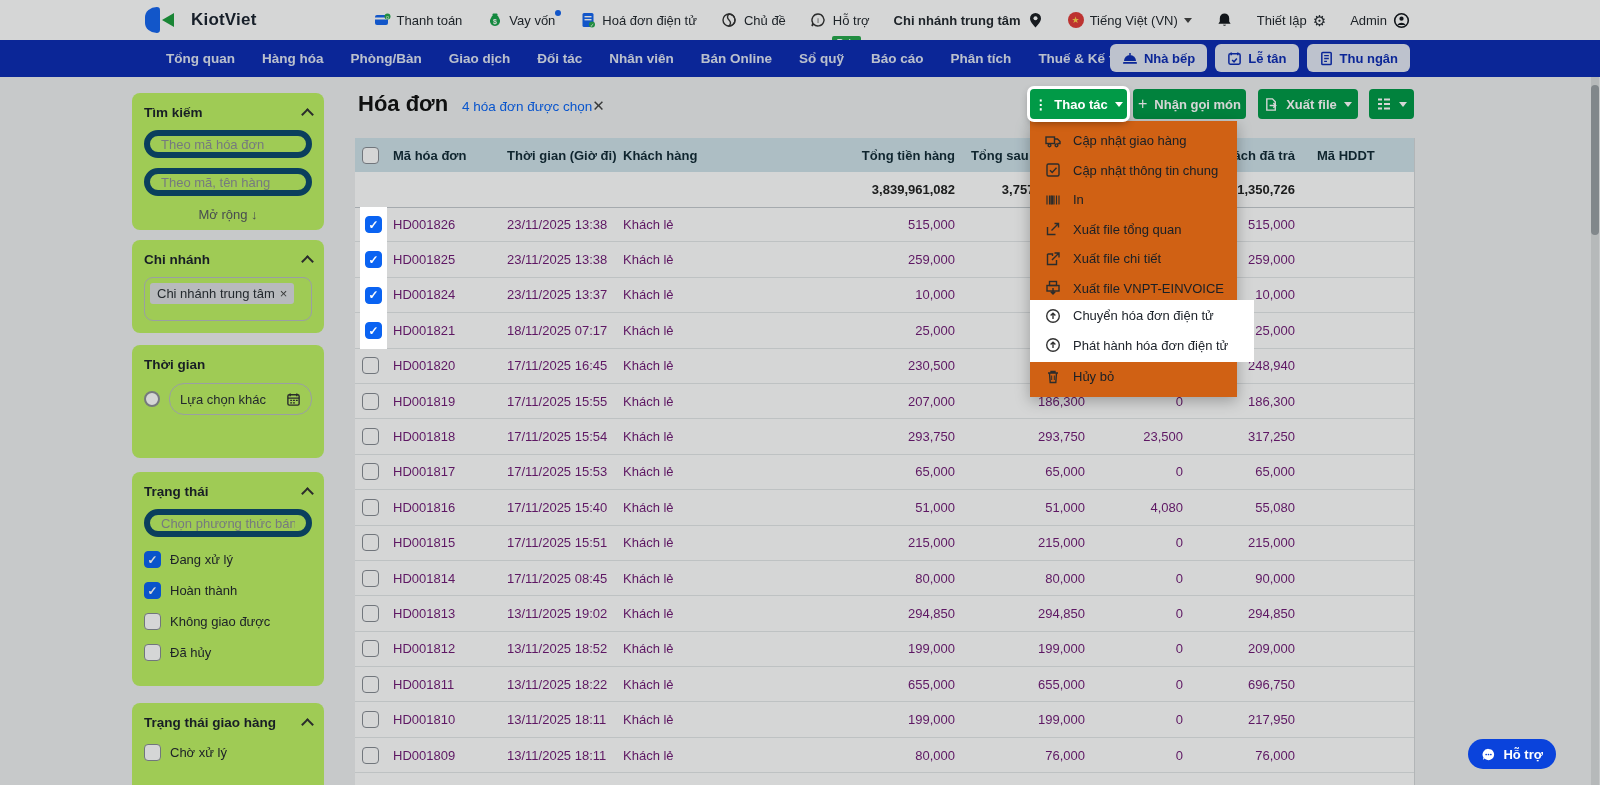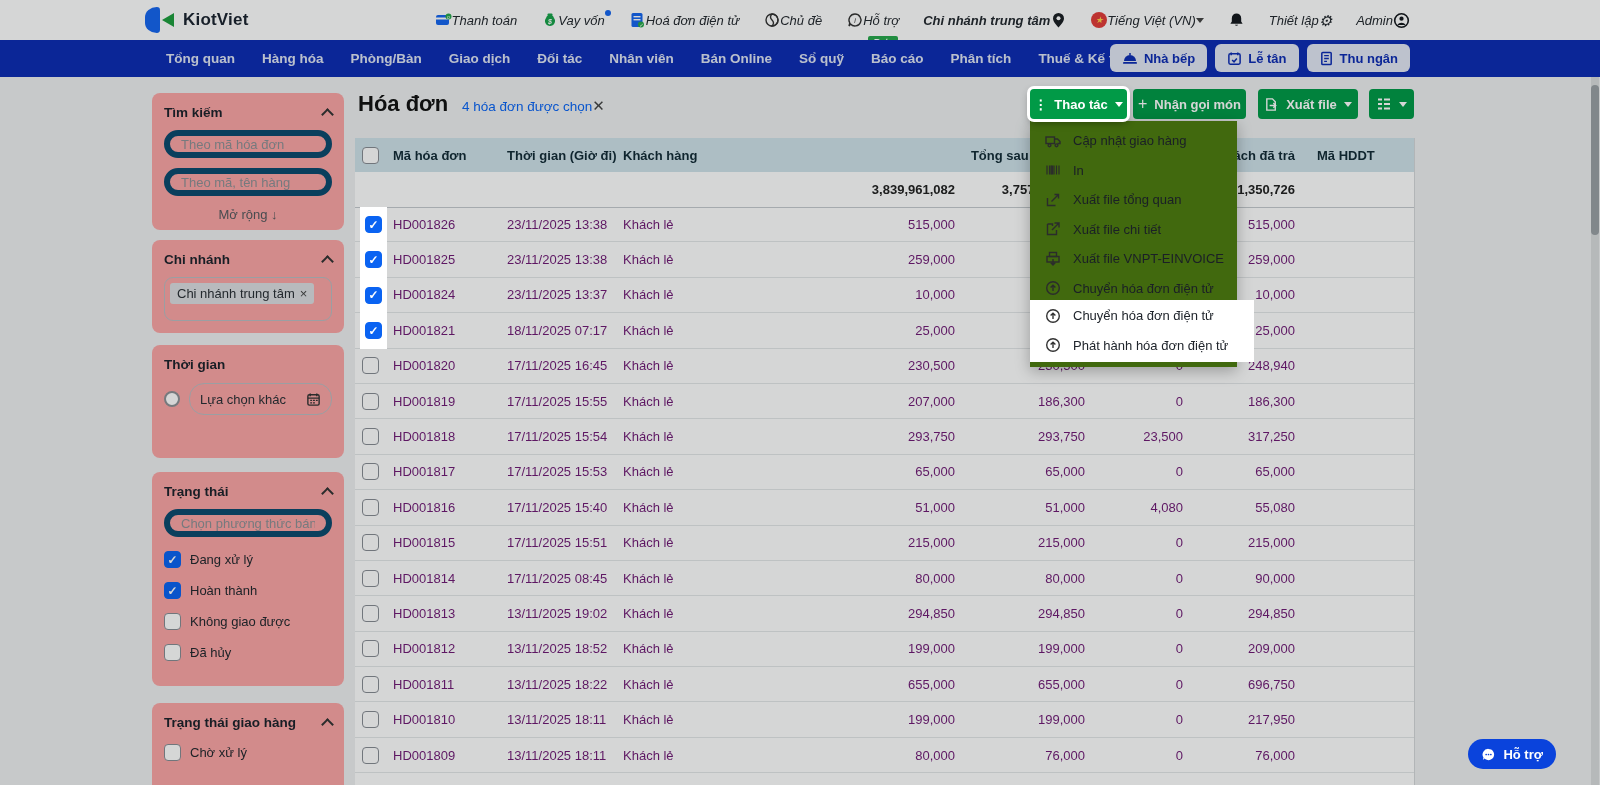--- a/index.html
+++ b/index.html
@@ -2,47 +2,47 @@
 <html><head>
 <meta charset="utf-8">
 <style>
   html,body{margin:0;padding:0;}
   body{width:1600px;height:785px;position:relative;overflow:hidden;
        background:#eef0f1;font-family:"Liberation Sans",sans-serif;
        -webkit-font-smoothing:antialiased;color:#222;}
   
   .topbar{position:absolute;top:0;left:0;right:0;height:40px;background:#fff;
           display:flex;align-items:center;padding:0 190px 0 145px;box-sizing:border-box;z-index:5;}
-  .logo{display:flex;align-items:center;gap:8px;margin-right:40px;cursor:pointer;}
+  .logo{display:flex;align-items:center;gap:16px;margin-right:40px;cursor:pointer;}
   .logo-mark{position:relative;width:30px;height:26px;display:inline-block;}
   .logo-blue{position:absolute;left:0;top:0;width:15px;height:26px;background:#1565f0;
              border-radius:15px 4px 4px 15px / 13px 4px 4px 13px;}
   .logo-green{position:absolute;left:17px;top:6px;width:0;height:0;
              border-top:7px solid transparent;border-bottom:7px solid transparent;border-right:12px solid #1e9e3e;}
   .logo-text{font-size:17px;font-weight:bold;color:#1b2430;letter-spacing:.2px;}
   .topbar-right{display:flex;align-items:center;gap:24px;margin-left:auto;font-size:13px;color:#24292f;}
-  .tb-item{display:flex;align-items:center;cursor:pointer;position:relative;white-space:nowrap;font-style:italic;}
+  .tb-item{display:flex;align-items:center;gap:6px;cursor:pointer;position:relative;white-space:nowrap;}
   .tb-ic{display:inline-flex;width:17px;height:17px;align-items:center;justify-content:center;}
   .beta{position:absolute;left:22px;top:24px;background:#27a84c;color:#fff;font-size:9px;
         padding:1px 5px;border-radius:2px;font-weight:bold;}
   .notif-dot{position:absolute;right:-6px;top:-3px;width:6px;height:6px;border-radius:50%;background:#1565f0;}
   .flag{width:16px;height:16px;border-radius:50%;background:#e23c39;color:#ffd24a;font-size:9px;
         display:inline-flex;align-items:center;justify-content:center;}
   .tb-caret{width:0;height:0;border:4px solid transparent;border-top:5px solid #444;margin-top:4px;}
   .gear{font-size:15px;line-height:1;}
   .branch{font-weight:bold;}
   
   .nav{position:absolute;top:40px;left:0;right:0;height:37px;background:#0d2cb4;display:flex;
        align-items:center;padding-left:166px;gap:27px;box-sizing:border-box;z-index:5;}
   .nav-item{color:#dfe5f4;font-size:13.5px;font-weight:bold;cursor:pointer;white-space:nowrap;}
   .nav-quick{position:absolute;right:190px;top:4px;display:flex;gap:8px;}
   .qbtn{height:28px;background:#e2e7f4;border-radius:6px;color:#0d2cb4;font-size:13px;font-weight:bold;
         display:flex;align-items:center;gap:6px;padding:0 12px;cursor:pointer;}
   
-  .card{position:absolute;left:152px;width:192px;background:#fca5a5;border-radius:8px;
+  .card{position:absolute;left:132px;width:192px;background:#bef264;border-radius:8px;
         box-sizing:border-box;padding:12px 12px;}
   .card-title{display:flex;justify-content:space-between;align-items:center;font-size:13.5px;font-weight:bold;color:#1c222b;}
   .chev-up{width:7px;height:7px;border-left:2px solid #333;border-top:2px solid #333;
            transform:rotate(45deg);margin-top:3px;cursor:pointer;}
   .pill{width:100%;box-sizing:border-box;height:28px;border:6px solid #0c4a6e;border-radius:15px;
         background:transparent;font-size:13px;color:#333;padding:0 11px;margin-top:10px;outline:none;
         font-family:"Liberation Sans",sans-serif;}
   .pill::placeholder{color:#8d9196;}
   .expand{ text-align:center;color:#55595e;font-size:13px;margin-top:11px;cursor:pointer;}
   .tagbox{border:1px solid #b9bdc2;border-radius:9px;min-height:44px;margin-top:10px;padding:5px;box-sizing:border-box;}
@@ -90,21 +90,21 @@
   .c-cb{left:0;width:30px;justify-content:center;}
   .c-code{left:38px;width:110px;}
   .c-time{left:152px;width:112px;}
   .c-cust{left:268px;width:160px;}
   .c-total{left:430px;width:170px;justify-content:flex-end;}
   .c-after{left:610px;width:120px;justify-content:flex-end;}
   .c-fee{left:740px;width:88px;justify-content:flex-end;}
   .c-paid{left:838px;width:102px;justify-content:flex-end;}
   .c-ehddt{left:962px;width:90px;}
   
-  .menu{position:absolute;left:1030px;top:121px;width:207px;background:#4d7c0f;z-index:40;
+  .menu{position:absolute;left:1030px;top:121px;width:207px;background:#f97316;z-index:40;
         box-shadow:0 4px 14px rgba(0,0,0,.28);padding:5px 0;box-sizing:border-box;}
   .menu-item{height:29.5px;display:flex;align-items:center;gap:12px;padding:0 14px;font-size:13px;
         color:#20252c;cursor:pointer;white-space:nowrap;}
   .mi-ic{width:17px;height:17px;display:inline-flex;align-items:center;justify-content:center;color:#333;flex:none;}
   #menu-spotlight{position:absolute;left:1030px;top:300px;width:224px;height:62px;background:#fff;
         z-index:60;padding:1px 0;box-sizing:border-box;}
   
   #cb-band{position:absolute;left:360px;top:207px;width:27px;height:142px;background:#fff;z-index:60;}
   #cb-band .checkbox{position:absolute;left:5px;}
   
@@ -382,20 +382,21 @@
 </div>
 
 <div class="table">
   <div class="thead" id="thead">
       <div class="cell c-cb">
         <span class="checkbox"></span>
       </div>
       <div class="cell c-code">Mã hóa đơn</div>
       <div class="cell c-time">Thời gian (Giờ đi)</div>
       <div class="cell c-cust">Khách hàng</div>
+      <div class="cell c-total">Tổng tiền hàng</div>
       <div class="cell c-after">Tổng sau giảm giá</div>
       <div class="cell c-fee"></div>
       <div class="cell c-paid">Khách đã trả</div>
       <div class="cell c-ehddt">Mã HDDT</div>
     </div>
   <div class="tsummary" id="tsummary">
       <div class="cell c-total">3,839,961,082</div>
       <div class="cell c-after">3,757,086,254</div>
       <div class="cell c-fee"></div>
       <div class="cell c-paid">3,881,350,726</div>
@@ -616,20 +617,29 @@
     <div class="menu-item">
       <span class="mi-ic">
         <svg width="16" height="16" viewBox="0 0 16 16" fill="none" stroke="currentColor" stroke-width="1.4">
           <rect x="1" y="4" width="8.5" height="6.5" stroke="#333"></rect>
           <path d="M9.5 6h3l2.5 2.5v2h-2.5" stroke="#333"></path>
           <circle cx="4.5" cy="12.3" r="1.4" stroke="#333"></circle>
           <circle cx="11.5" cy="12.3" r="1.4" stroke="#333"></circle>
         </svg>
       </span>
       <span class="mi-label">Cập nhật giao hàng</span>
+    </div>
+    <div class="menu-item">
+      <span class="mi-ic">
+        <svg width="16" height="16" viewBox="0 0 16 16" fill="none" stroke="currentColor" stroke-width="1.4">
+          <rect x="2" y="2" width="12" height="12" rx="1.5" stroke="#333"></rect>
+          <path d="M5 8.2l2.2 2.3L11.5 5.8" stroke="#333"></path>
+        </svg>
+      </span>
+      <span class="mi-label">Cập nhật thông tin chung</span>
     </div>
     <div class="menu-item">
       <span class="mi-ic">
         <svg width="16" height="16" viewBox="0 0 16 16" fill="none" stroke="currentColor" stroke-width="1.4">
           <path d="M2 3.5v9M4.5 3.5v9M6 3.5v9M9 3.5v9M11.5 3.5v9M14 3.5v9" stroke="#333" stroke-width="1.2"></path>
           <path d="M7.2 3.5v9" stroke="#333" stroke-width="2"></path>
         </svg>
       </span>
       <span class="mi-label">In</span>
     </div>

